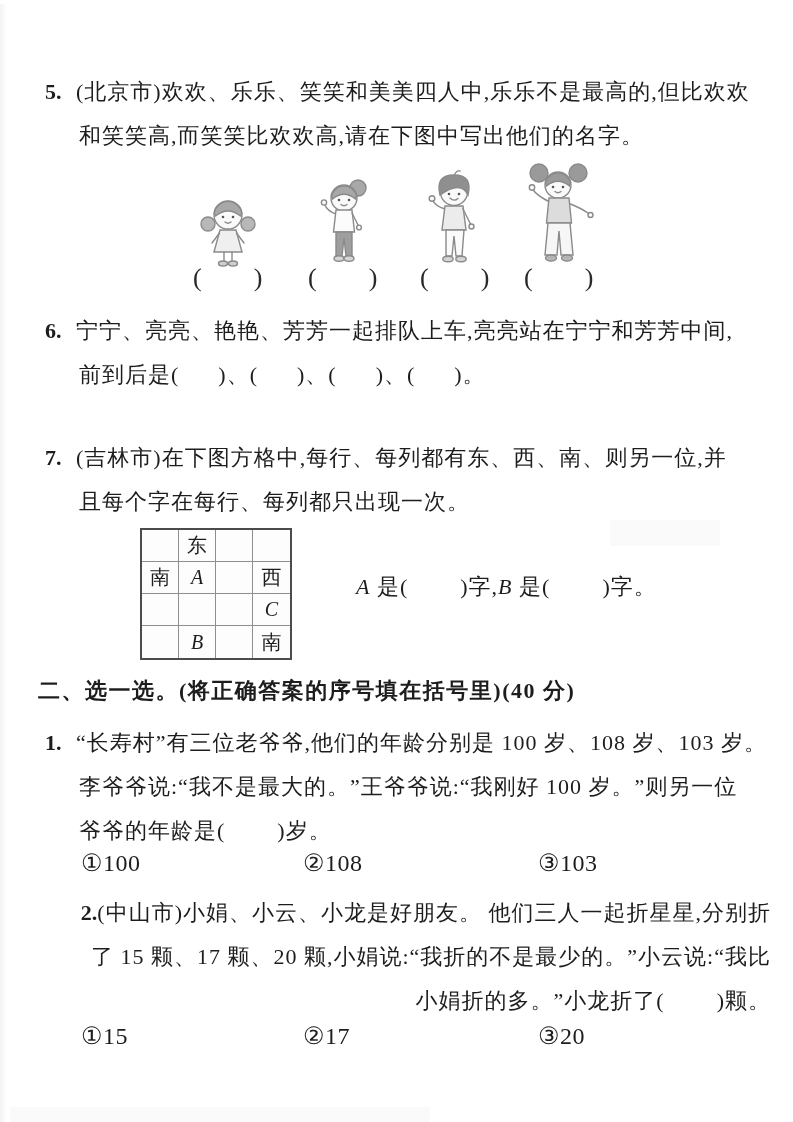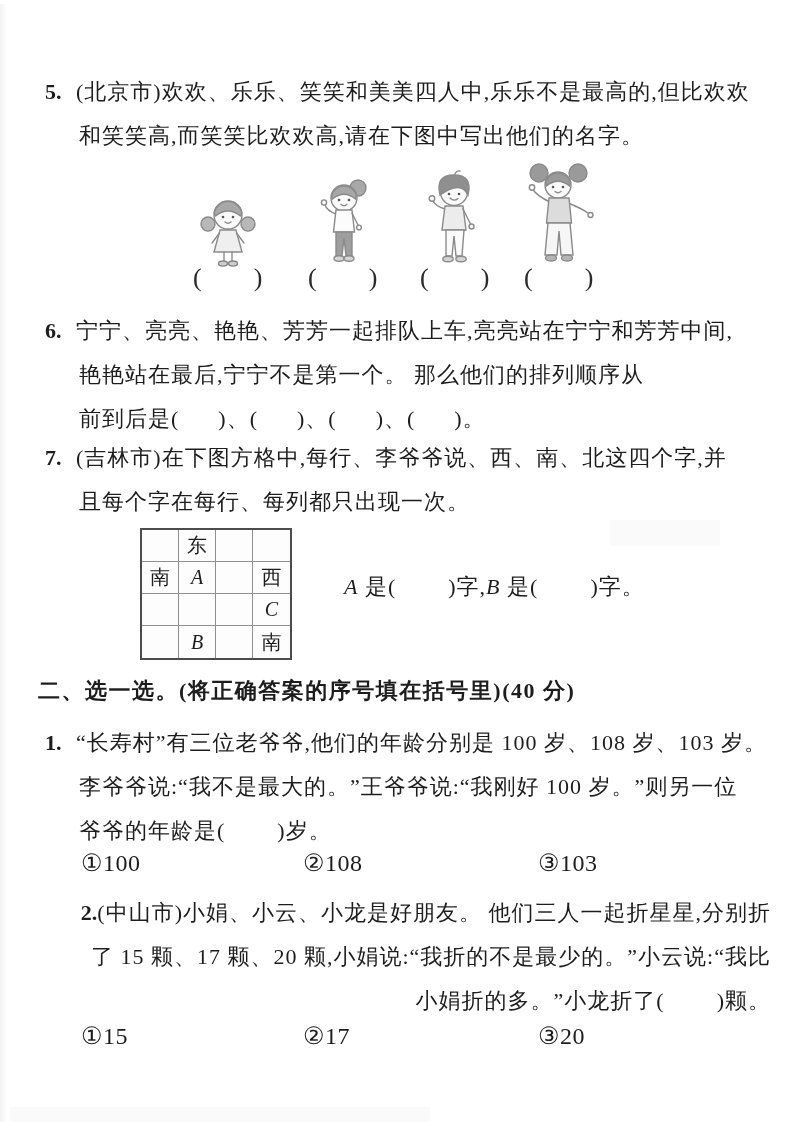--- a/index.html
+++ b/index.html
@@ -33,21 +33,21 @@
   #q7-grid { position:absolute; left:140px; top:524px;
     display:grid; grid-template-columns:repeat(4,37px); grid-auto-rows:32px;
     border:2px solid #4c4c4c; background:#fdfdfd; }
   .gcell { border-right:1px solid #8f8f8f; border-bottom:1px solid #8f8f8f;
     display:flex; align-items:center; justify-content:center;
     font-size:20px; letter-spacing:0; }
   .gcell:nth-child(4n) { border-right:none; }
   .gcell:nth-child(n+13) { border-bottom:none; }
   .lat { font-style:italic; }
 
-  #q7-side { position:absolute; left:344px; top:566px; font-size:22px;
+  #q7-side { position:absolute; left:356px; top:566px; font-size:22px;
     line-height:34px; white-space:pre; letter-spacing:1px; }
   #q7-side .it { font-style:italic; }
 
   #section2-header { position:absolute; left:38px; top:672px;
     font-size:22px; font-weight:bold; letter-spacing:1.5px; white-space:pre; }
 
   .optrow { position:absolute; left:45px; width:726px; height:40px; }
   .opt { position:absolute; font-size:24px; letter-spacing:0.5px; white-space:pre; }
   .opt.o1 { left:36px; }  .opt.o2 { left:258px; }  .opt.o3 { left:493px; }
 </style>
@@ -142,26 +142,25 @@
     </svg>
   </div>
 
   <span class="blankrow-item" style="left:193px; top:259px;">(        )</span>
   <span class="blankrow-item" style="left:308px; top:259px;">(        )</span>
   <span class="blankrow-item" style="left:420px; top:259px;">(        )</span>
   <span class="blankrow-item" style="left:524px; top:259px;">(        )</span>
 
   <div class="qblock" style="top:305px;">
     <div class="tline"><span class="qnum">6.</span><span>宁宁、亮亮、艳艳、芳芳一起排队上车,亮亮站在宁宁和芳芳中间,</span></div>
-    <div class="tline cont">艳艳站在最后,宁宁不是第一个。 那么他们的排列顺序从</div>
     <div class="tline cont">前到后是(      )、(      )、(      )、(      )。</div>
   </div>
 
   <div class="qblock" style="top:432px;">
-    <div class="tline"><span class="qnum">7.</span><span>(吉林市)在下图方格中,每行、李爷爷说、西、南、北这四个字,并</span></div>
+    <div class="tline"><span class="qnum">7.</span><span>(吉林市)在下图方格中,每行、每列都有东、西、南、则另一位,并</span></div>
     <div class="tline cont">且每个字在每行、每列都只出现一次。</div>
   </div>
 
   <div id="q7-grid">
     <div class="gcell"></div>
     <div class="gcell">东</div>
     <div class="gcell"></div>
     <div class="gcell"></div>
     <div class="gcell">南</div>
     <div class="gcell lat">A</div>

